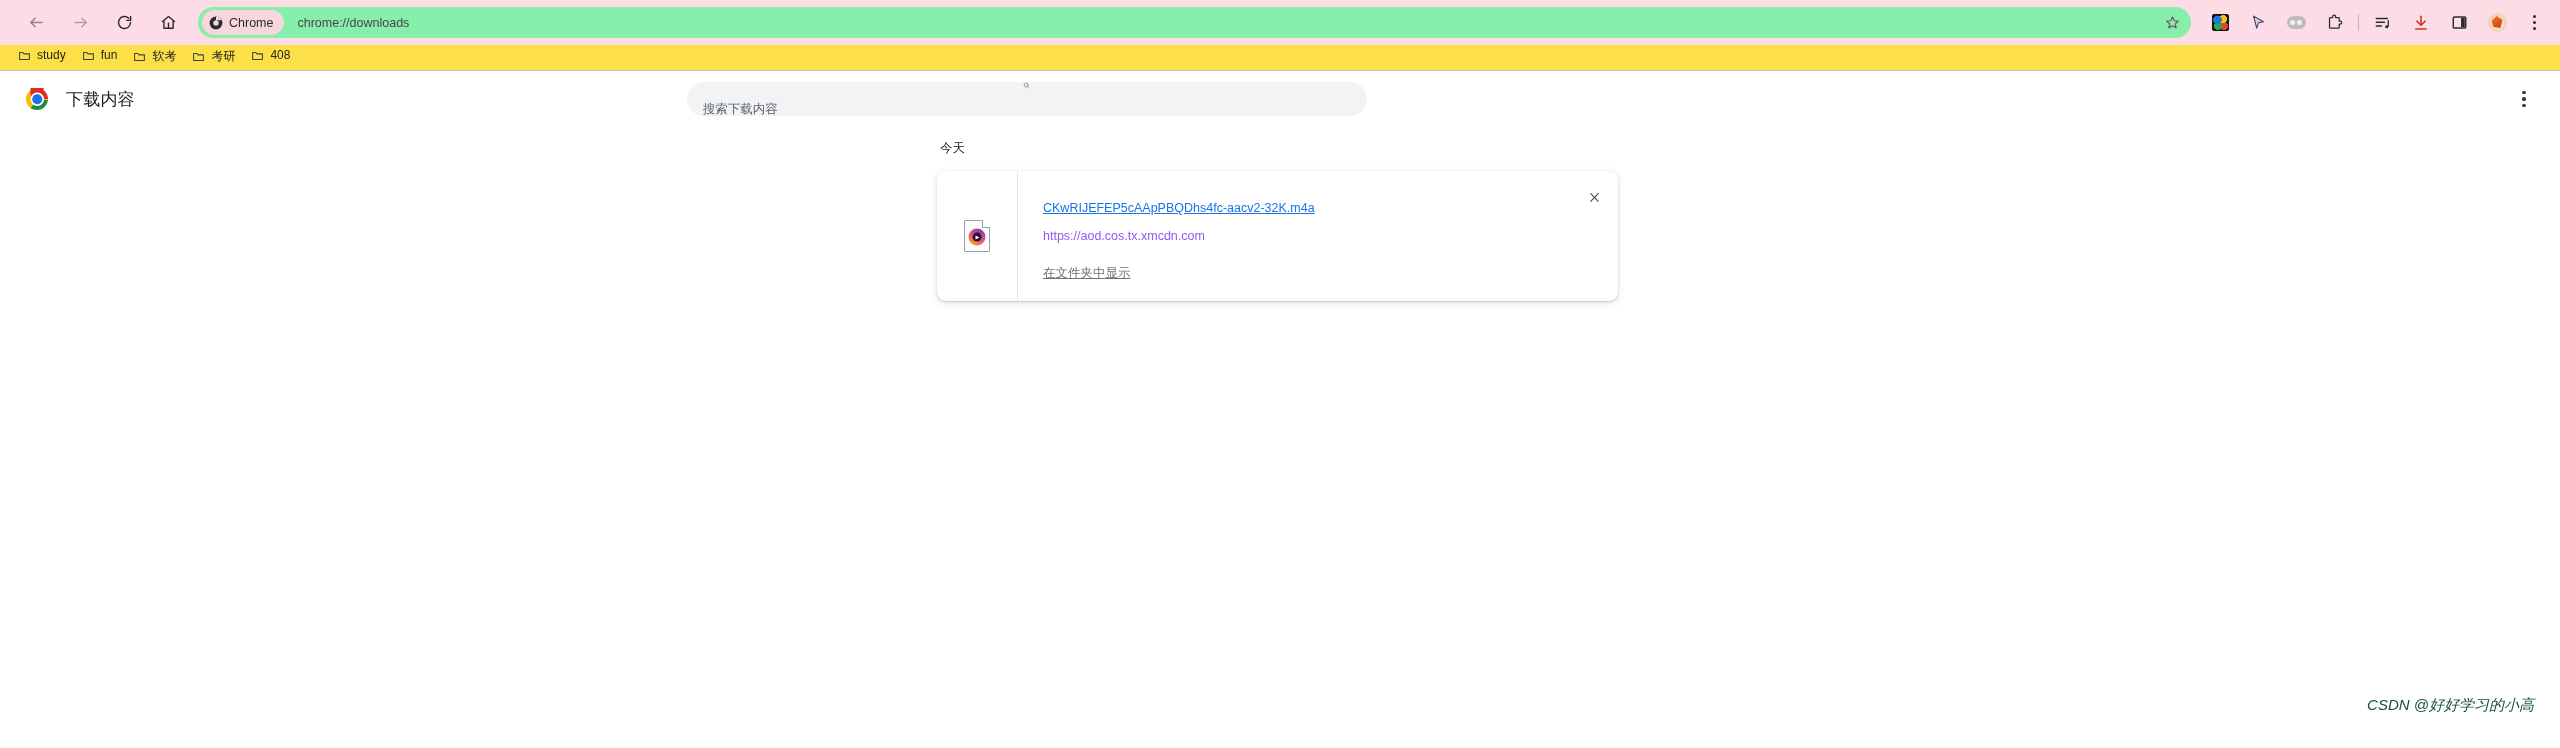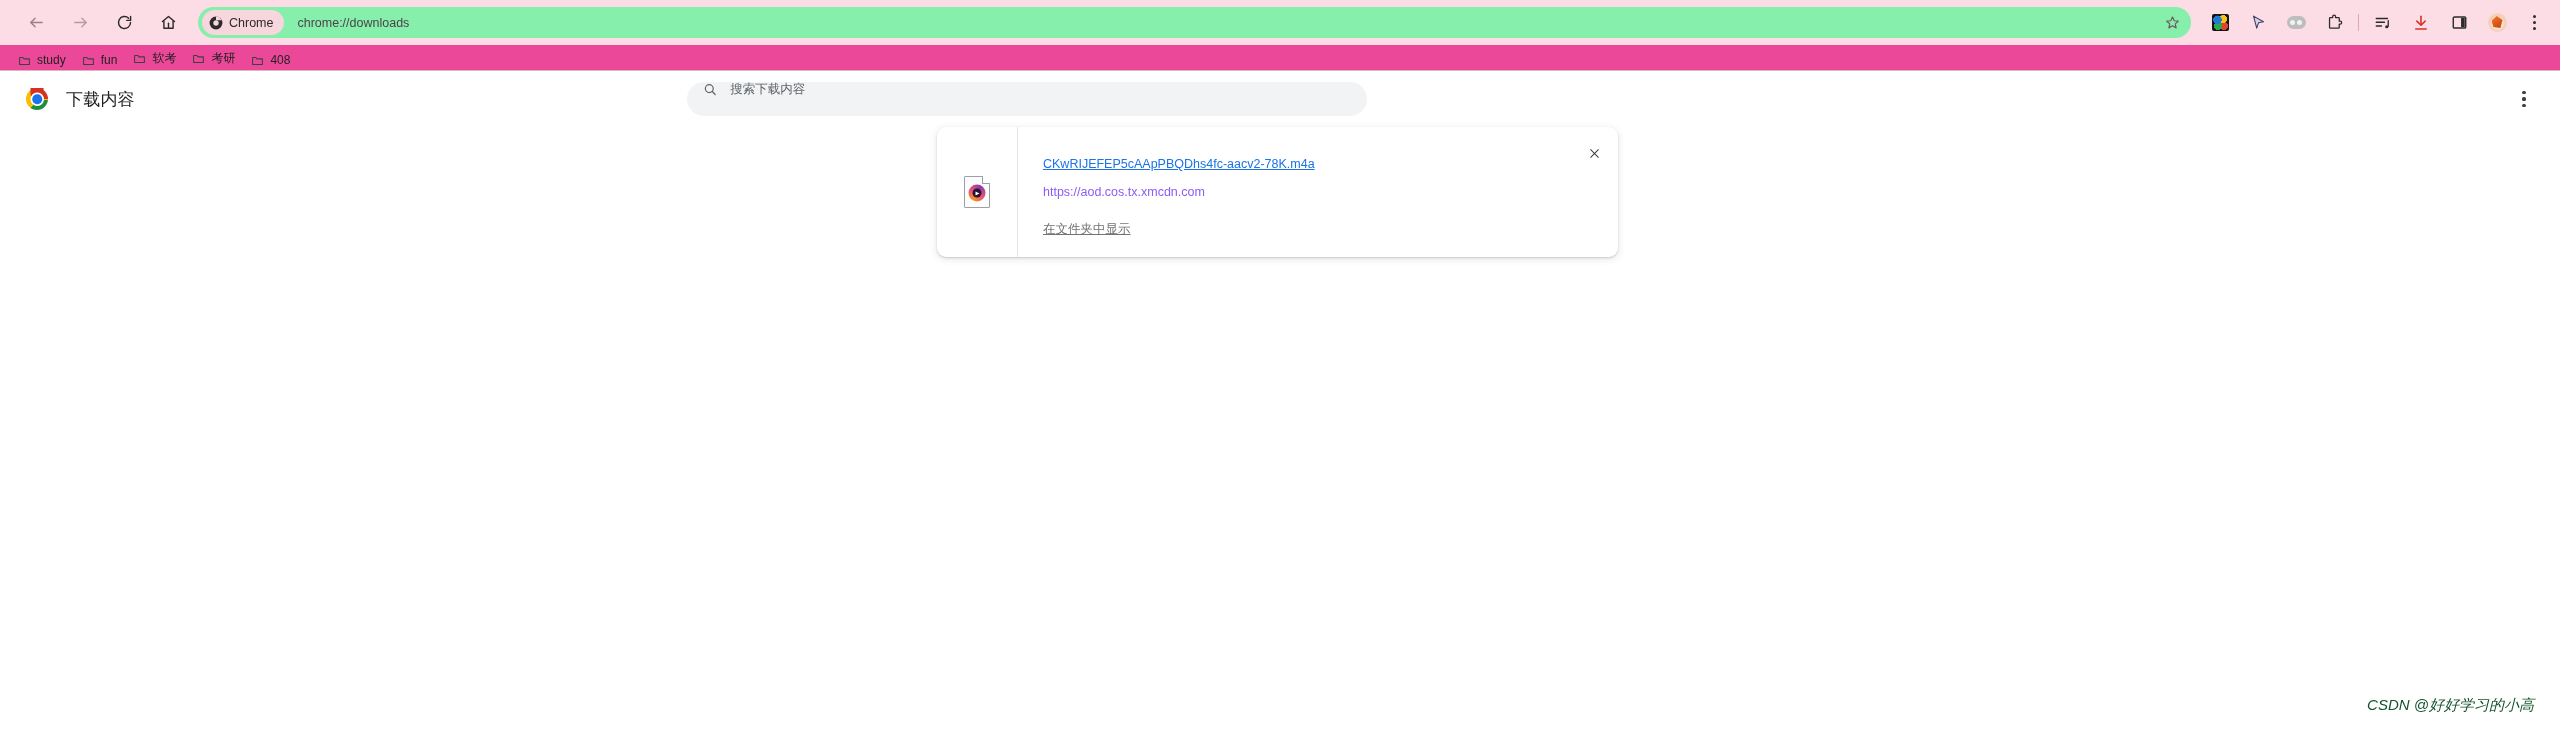--- a/index.html
+++ b/index.html
@@ -124,23 +124,23 @@
     content: "";
     position: absolute; left: 4px; top: 3px;
     width: 11px; height: 12px;
     background: linear-gradient(150deg, #f07c2b 0%, #d8531a 60%, #c14411 100%);
     clip-path: polygon(48% 0%, 100% 34%, 80% 100%, 18% 92%, 0% 40%);
   }
 
   
   .bookmarks-bar {
     height: 26px;
-    background: #ec4899;
-    display: flex;
-    align-items: flex-end;
+    background: #fde047;
+    display: flex;
+    align-items: flex-start;
     padding: 0 10px;
     border-bottom: 1px solid #d7b7c0;
   }
   .bookmark {
     display: flex;
     align-items: center;
     gap: 6px;
     padding: 3px 8px;
     border-radius: 4px;
     white-space: nowrap;
@@ -197,23 +197,24 @@
   .search-wrap {
     flex: 0 0 auto;
     margin-left: 552px;
   }
   .search-box {
     width: 680px;
     height: 34px;
     background: #f1f3f4;
     border-radius: 17px;
     display: flex;
-    align-items: flex-start;
+    align-items: center;
     padding: 0 16px;
     gap: 13px;
+    flex-direction: column;
   }
   .search-input {
     border: 0; outline: 0; background: transparent;
     font-family: inherit;
     font-size: 12.5px;
     color: #5f6368;
     width: 100%;
   }
   .search-input::placeholder { color: #5f6368; }
   .page-kebab {
@@ -498,31 +499,32 @@
     </div>
 
     <div class="page-kebab">
         <i></i>
         <i></i>
         <i></i>
       </div>
   </div>
 
   <div class="downloads-area">
+    <div class="date-header">今天</div>
 
     <div class="download-card">
       <div class="card-icon-col">
         <div class="file-icon">
           <span class="fold"></span>
           <span class="media"></span>
         </div>
       </div>
 
       <div class="card-body">
-        <a class="file-name" href="#">CKwRIJEFEP5cAApPBQDhs4fc-aacv2-78K.m4a</a>
+        <a class="file-name" href="#">CKwRIJEFEP5cAApPBQDhs4fc-aacv2-32K.m4a</a>
         <div class="file-url">https://aod.cos.tx.xmcdn.com</div>
         <a class="show-in-folder" href="#">在文件夹中显示</a>
 
         <div class="card-close">
           <svg width="13" height="13" viewBox="0 0 24 24" fill="none" stroke="#3c4043" stroke-width="2" stroke-linecap="round">
             <line x1="5" y1="5" x2="19" y2="19"></line>
               <line x1="19" y1="5" x2="5" y2="19"></line>
           </svg>
         </div>
       </div>

